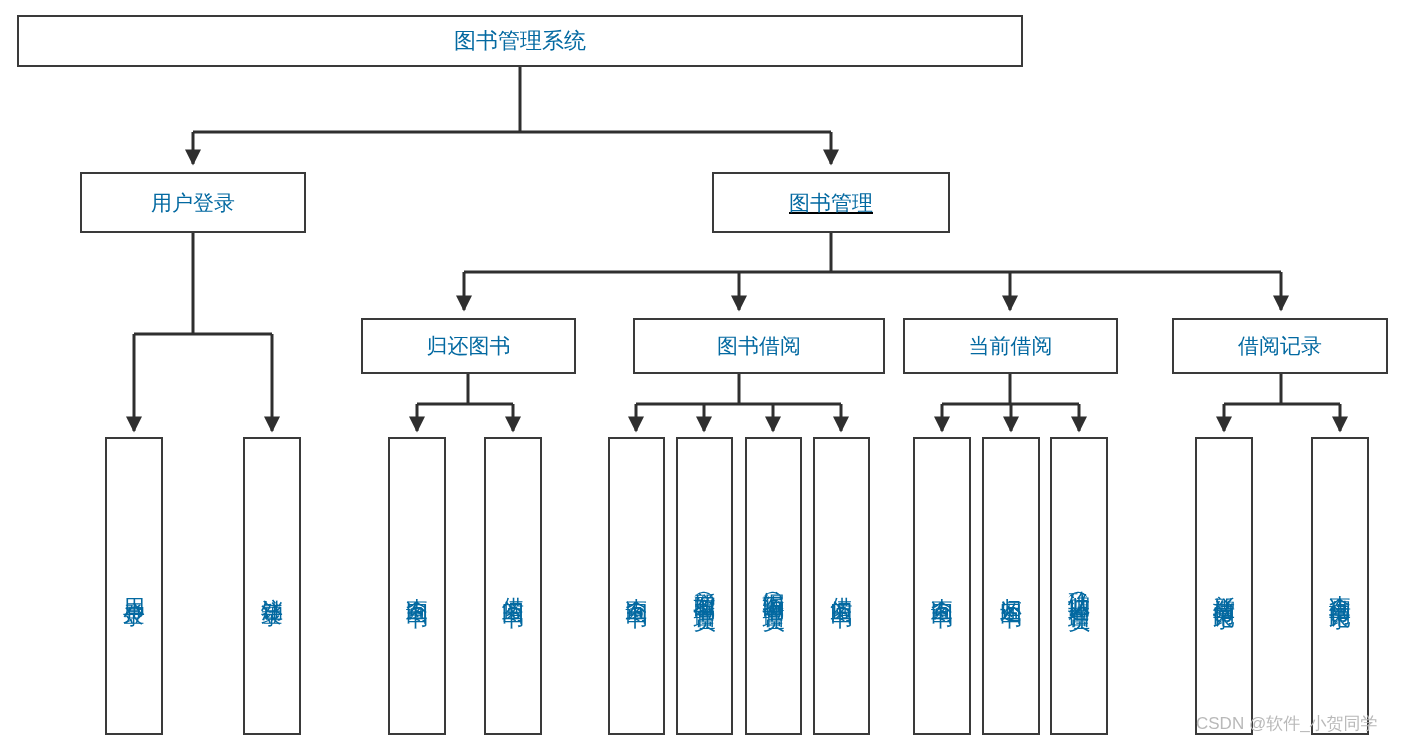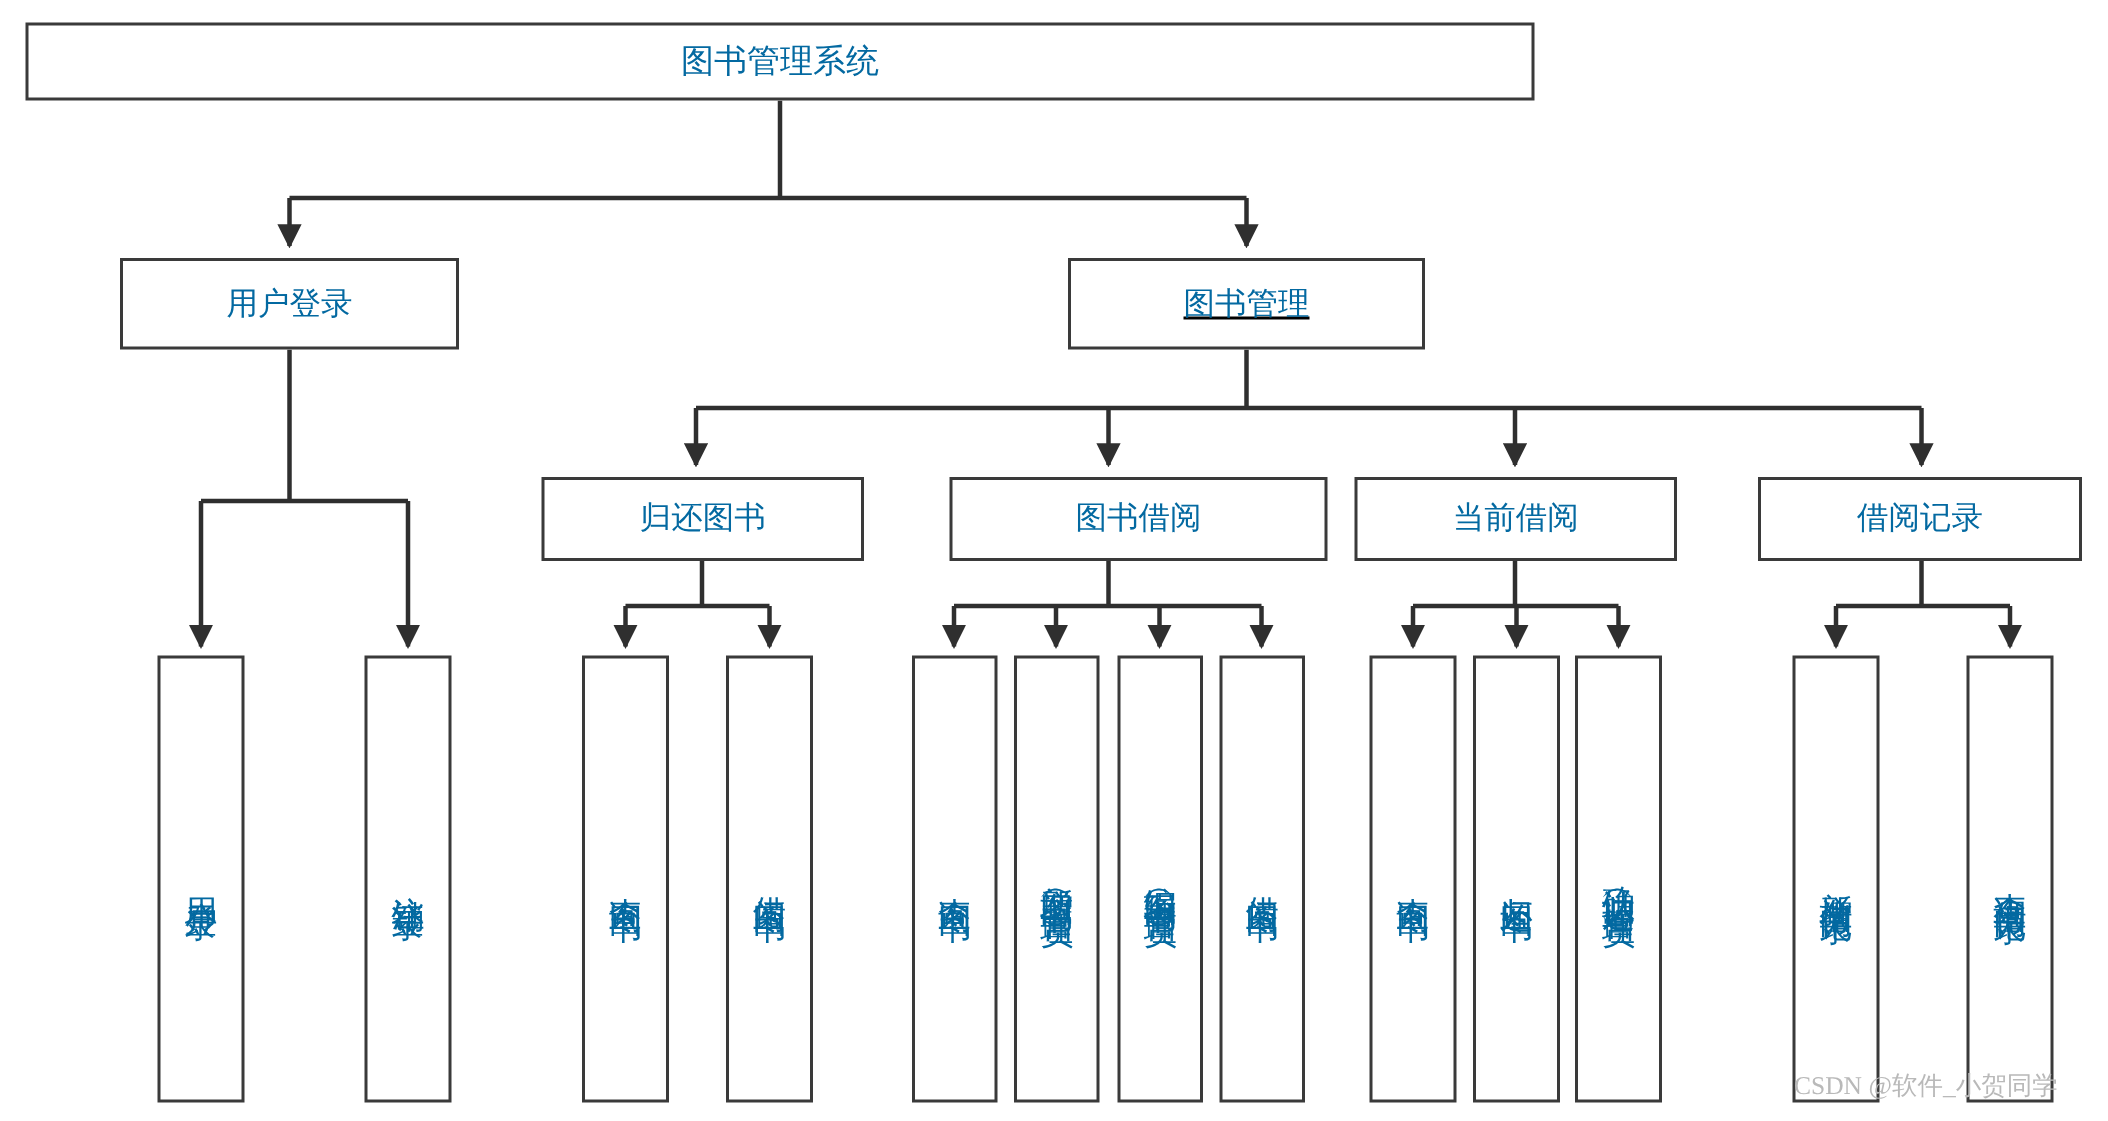--- a/index.html
+++ b/index.html
@@ -65,21 +65,21 @@
     max-height: 100%;
   }
   .watermark {
     position: absolute;
     left: 1196px;
     top: 712px;
     font-size: 17px;
     color: #b9b9b9;
     white-space: nowrap;
     z-index: 5;
-    font-family: Liberation Serif, serif;
+    font-family: Liberation Sans, sans-serif;
     text-align: center;
   }
 </style>
 </head>
 <body>
 
 <div id="diagram-canvas">
 
   <svg id="edge-layer" viewBox="0 0 1405 747" width="1405" height="747" xmlns="http://www.w3.org/2000/svg">
     <defs>

